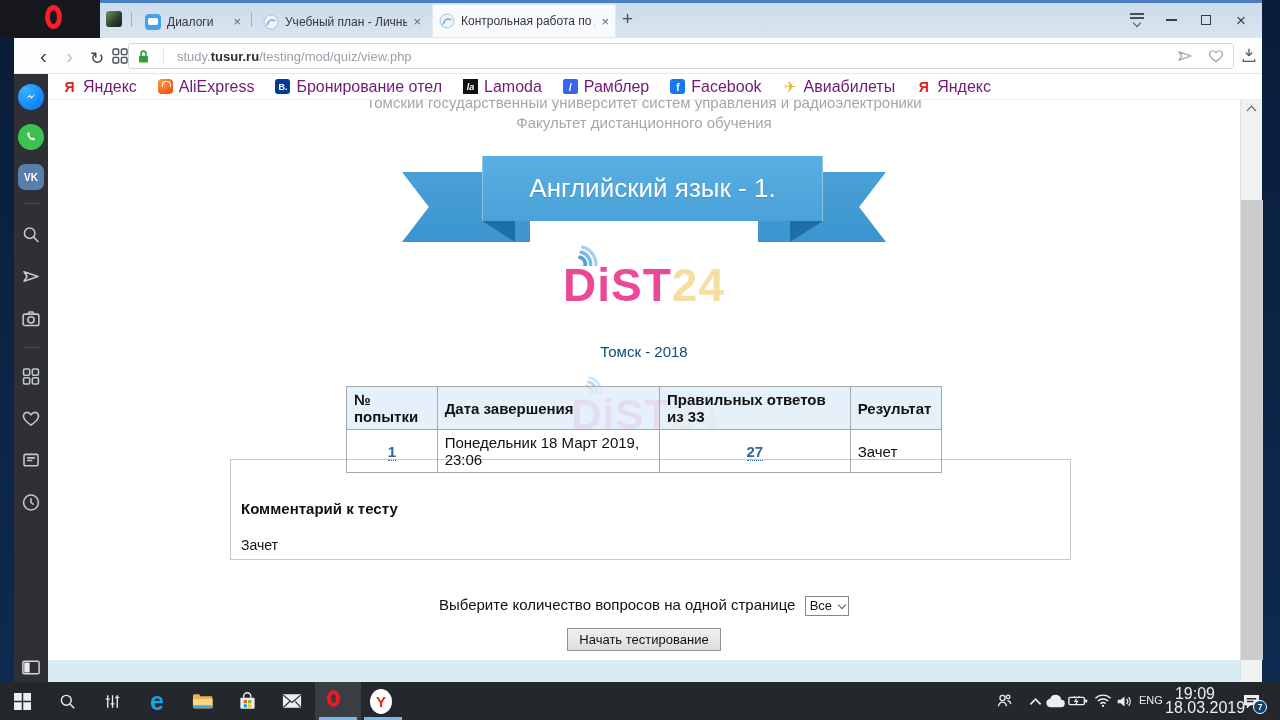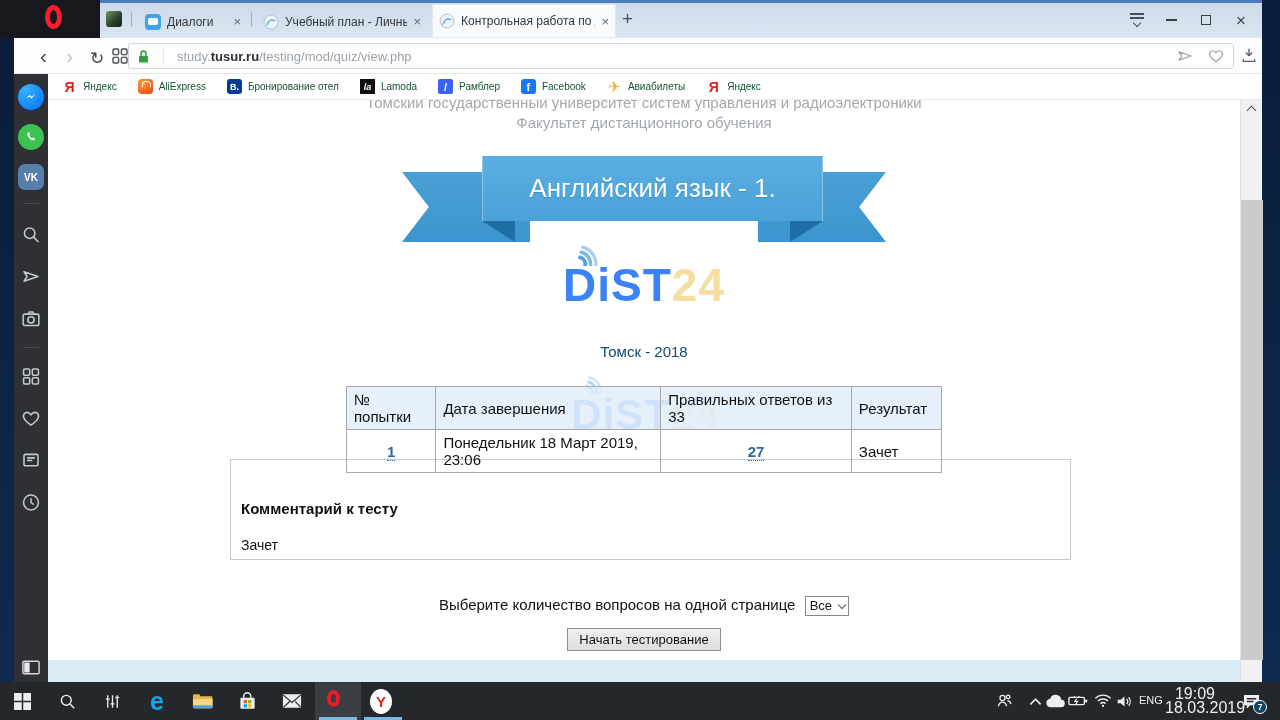--- a/index.html
+++ b/index.html
@@ -43,21 +43,21 @@
   .urlfield{left:128px;top:43px;width:1106px;height:26px;background:#fff;border:1px solid #d1d7de;border-radius:3px;display:flex;align-items:center;padding:0 8px;gap:13px}
   .urlsep{width:1px;height:14px;background:#e0e4e9}
   .urltext{font-size:13px;color:#9aa1a9;white-space:nowrap}
   .urltext .dom{color:#2c3036;font-weight:bold}
   .spacer{flex:1}
   .dl{left:1240px;top:46px;cursor:pointer}
 
   
   .bookmarks{left:48px;top:74px;width:1214px;height:26px;background:#fff;border-bottom:1px solid #ececec;display:flex;align-items:center;gap:21px;padding-left:14px}
   .bm{display:flex;align-items:center;gap:6px;cursor:pointer}
-  .bml{font-size:10px;color:#14532d;white-space:nowrap}
+  .bml{font-size:16px;color:#701a75;white-space:nowrap}
   .bmi{width:15px;height:15px;display:flex;align-items:center;justify-content:center;flex:0 0 auto}
   .yicon{color:#e01e1e;font-weight:bold;font-size:14px}
   .ali{background:radial-gradient(circle at 30% 25%,#ff9a3d,#f5420c);border-radius:4px;position:relative}
   .ali::before{content:"";position:absolute;left:4px;top:2px;width:7px;height:5px;border:1.5px solid #fff;border-bottom:none;border-radius:4px 4px 0 0}
   .bkg{background:#003b95;border-radius:3px;color:#fff;font-weight:bold;font-size:9px}
   .lam{background:#101010;color:#fff;font-style:italic;font-size:9px;font-weight:bold}
   .ram{background:#3b63f3;border-radius:2px;color:#fff;font-weight:bold;font-size:11px}
   .fb{background:#1877f2;border-radius:3px;color:#fff;font-weight:bold;font-size:11px}
   .plane{color:#eab42d;font-size:15px}
 
@@ -77,29 +77,29 @@
   .rb-tail{top:16px;width:128px;height:70px;background:linear-gradient(#49a0d6,#3c95cf)}
   .rb-tail.l{left:0;clip-path:polygon(0 0,100% 0,100% 100%,0 100%,21% 50%)}
   .rb-tail.r{left:356px;clip-path:polygon(0 0,100% 0,79% 50%,100% 100%,0 100%)}
   .rb-fold{top:65px;width:33px;height:21px;background:#1d6fa6}
   .rb-fold.l{left:80px;clip-path:polygon(0 0,100% 0,100% 100%)}
   .rb-fold.r{left:388px;clip-path:polygon(0 0,100% 0,0 100%)}
   .rb-band{left:80px;top:0;width:341px;height:65px;background:linear-gradient(#5aaee2,#4aa2d8);display:flex;align-items:center;justify-content:center;border-left:1px solid rgba(255,255,255,.35);border-right:1px solid rgba(255,255,255,.35)}
   .rb-text{color:#fff;font-size:26px;text-shadow:0 1px 1px rgba(0,60,110,.25);white-space:nowrap}
   .logo{top:160px;width:100%;text-align:center}
   .logo-in{position:relative;display:inline-block;font-weight:bold;font-size:46px;letter-spacing:1px;line-height:1.1}
-  .ldist{color:#3b82f6}
+  .ldist{color:#ec4899}
   .l24{color:#f5dfa0}
   .arcs{position:absolute;left:8px;top:-24px}
   .city{top:243px;width:100%;text-align:center;font-size:15px;color:#0c4a6e}
   .watermark{top:292px;left:50%;transform:translateX(-49%);opacity:.5;z-index:1;text-align:center}
   .watermark .logo-in{font-size:42px}
   .rtable{top:286px;left:50%;transform:translateX(-50%);z-index:2;border-collapse:collapse}
   .rtable th,.rtable td{border:1px solid #a9a9a9;font-size:15px;color:#111;padding:4px 7px}
-  .rtable th{background:rgba(223,236,250,.78);font-weight:normal;text-align:left;height:27px}
+  .rtable th{background:rgba(223,236,250,.78);font-weight:bold;text-align:left;height:27px}
   .rtable td{height:42px;vertical-align:middle}
   .c1{width:94px}.c2{width:256px}.c3{width:214px}.c4{width:92px}
   .tc{text-align:center}
   .tlink{color:#336699;font-weight:bold;text-decoration:none;border-bottom:1px dotted #336699;cursor:pointer}
   .comment{left:182px;top:359px;width:841px;height:101px;border:1px solid #c9c9c9;padding:40px 10px}
   .comment h3{font-size:15px;color:#111}
   .comment p{font-size:14px;color:#111;margin-top:20px}
   .selrow{top:496px;width:100%;text-align:center;font-size:15px;color:#111}
   .fakesel{display:inline-block;border:1px solid #828790;background:#fff;font-size:13px;padding:1px 16px 2px 4px;position:relative;margin-left:5px;cursor:pointer;vertical-align:middle}
   .fakesel .vee{position:absolute;right:3px;top:5px;width:6px;height:6px;border-left:1.4px solid #555;border-bottom:1.4px solid #555;transform:rotate(-45deg)}

